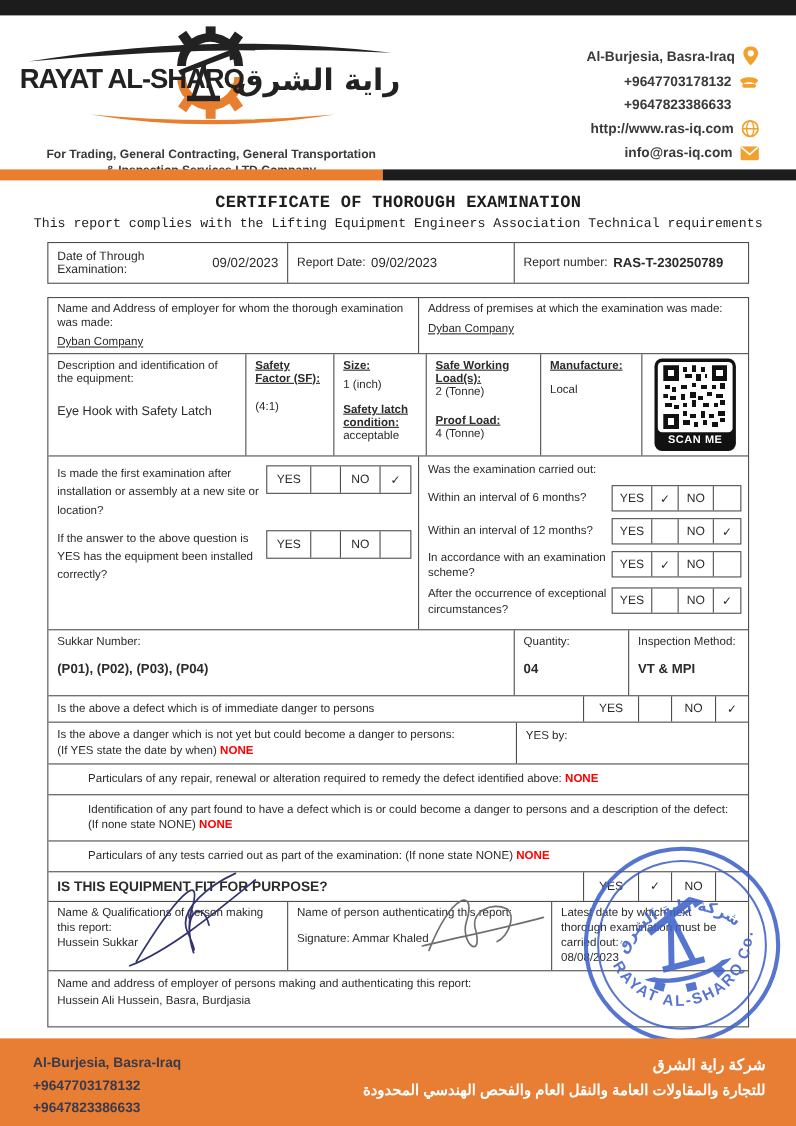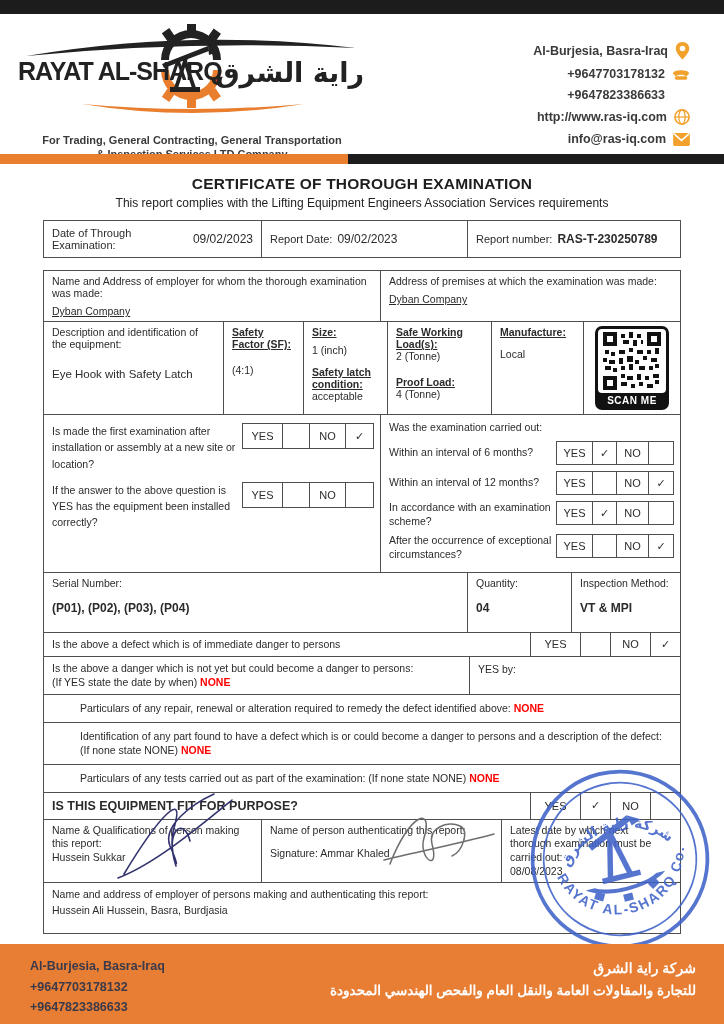--- a/index.html
+++ b/index.html
@@ -13,21 +13,21 @@
   .tagline { text-align:center; font-weight:bold; font-size:11px; color:#3a3a3a; line-height:1.25; margin-top:2px; }
 
   .contacts { display:flex; flex-direction:column; align-items:flex-end; gap:7px; padding-top:24px; }
   .contact-row { display:flex; align-items:center; gap:7px; font-size:12.5px; font-weight:bold; color:#3a3a3a; }
   .contact-row svg { flex:0 0 auto; }
 
   .divider { display:flex; height:10px; }
   .divider .orange { width:348px; background:#E87E2E; }
   .divider .black { flex:1; background:#1c1c1c; }
 
-  .title-block { text-align:center; margin-top:11px; }
+  .title-block { text-align:center; margin-top:11px;font-family:Liberation Mono, monospace; }
   .cert-title { font-size:15.5px; font-weight:bold; color:#1e1e1e; letter-spacing:.2px; }
   .cert-subtitle { font-size:12px; color:#222; margin-top:3px; }
 
   .date-table { display:flex; margin:10px 43px 0 43px; border:1px solid #4f4f4f; }
   .date-cell { padding:6px 8px; font-size:11px; border-right:1px solid #4f4f4f; display:flex; gap:5px; align-items:center; }
   .date-cell:last-child { border-right:none; }
   .dc1 { width:218px; } .dc2 { width:206px; } .dc3 { flex:1; }
   .date-val { font-size:12px; }
   .bold { font-weight:bold; }
 
@@ -204,21 +204,21 @@
     </div>
   </div>
 
   <div class="divider">
     <div class="orange"></div>
     <div class="black"></div>
   </div>
 
   <div class="title-block">
     <div class="cert-title">CERTIFICATE OF THOROUGH EXAMINATION</div>
-    <div class="cert-subtitle">This report complies with the Lifting Equipment Engineers Association Services requirements</div>
+    <div class="cert-subtitle">This report complies with the Lifting Equipment Engineers Association Technical requirements</div>
   </div>
 
   <div class="date-table">
     <div class="date-cell dc1">
       <span>Date of Through Examination:</span>
       <span class="date-val">09/02/2023</span>
     </div>
     <div class="date-cell dc2">
       <span>Report Date:</span>
       <span class="date-val">09/02/2023</span>
@@ -381,21 +381,21 @@
             <div class="m mark"></div>
             <div class="l-no">NO</div>
             <div class="m mark">✓</div>
           </div>
         </div>
       </div>
     </div>
 
     <div class="row r-serial">
       <div class="cell c-sn">
-        <div>Serial Number:</div>
+        <div>Sukkar Number:</div>
         <div class="serial-val">(P01), (P02), (P03), (P04)</div>
       </div>
       <div class="cell c-qty">
         <div>Quantity:</div>
         <div class="serial-val">04</div>
       </div>
       <div class="cell c-insp">
         <div>Inspection Method:</div>
         <div class="serial-val">VT &amp; MPI</div>
       </div>

